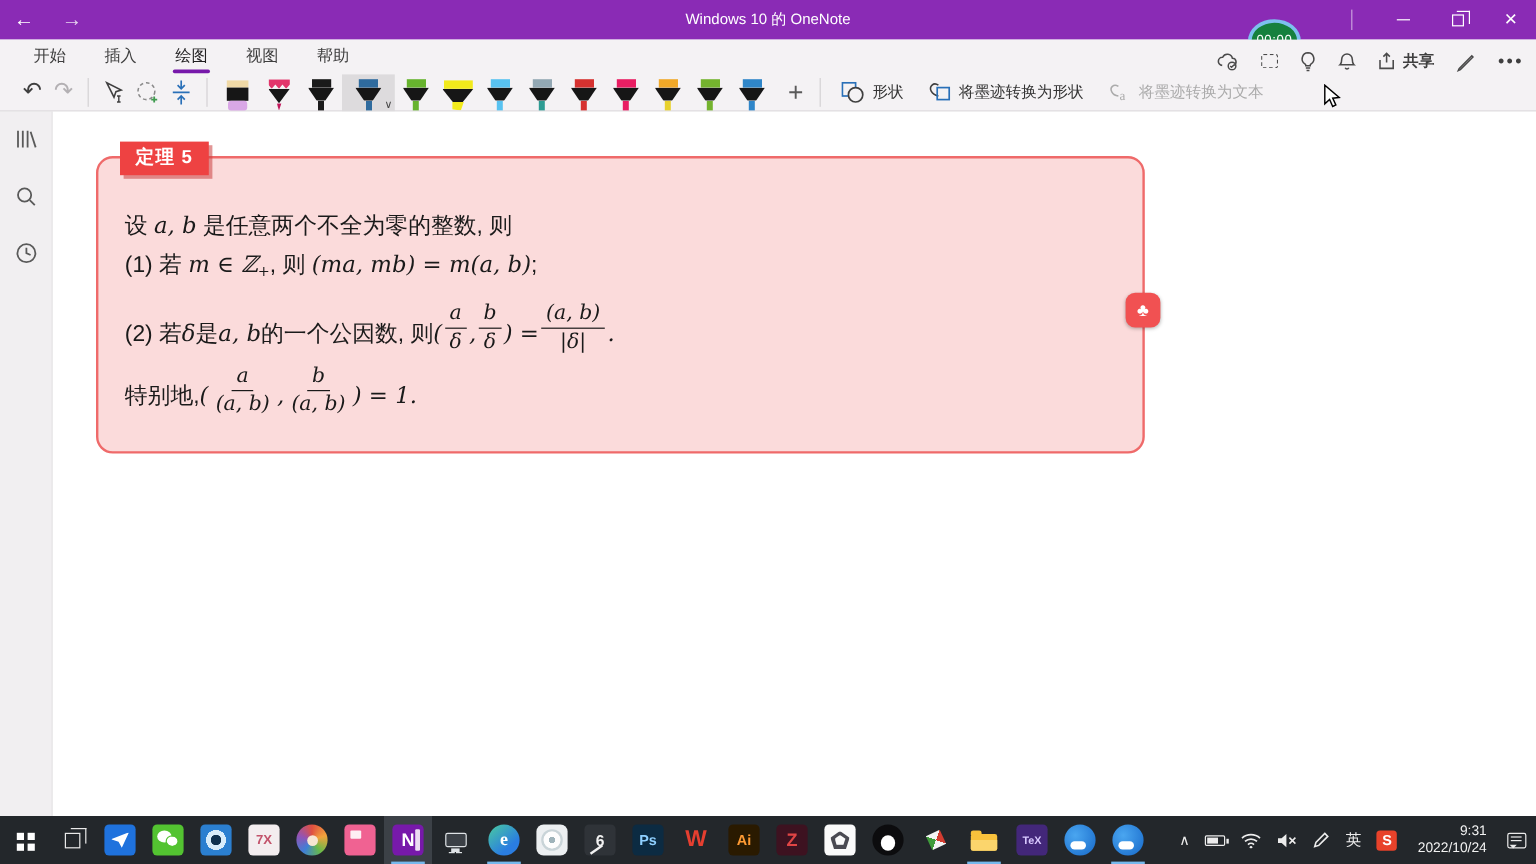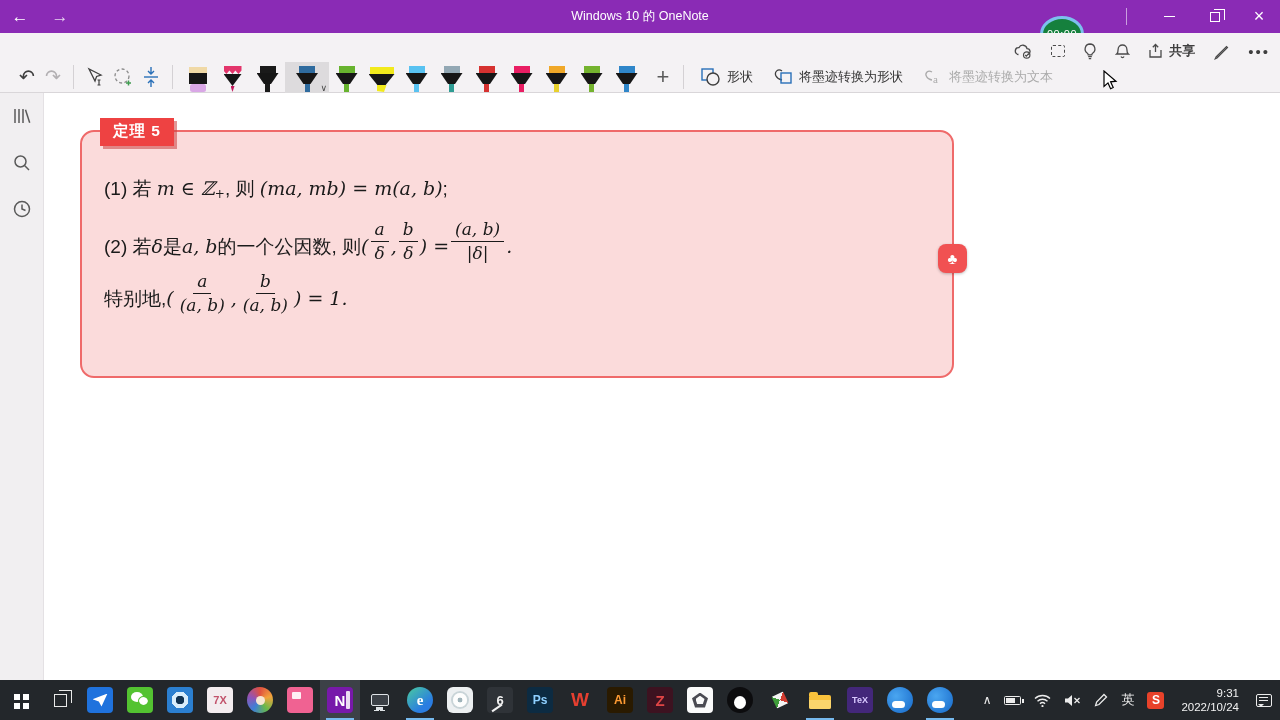--- a/index.html
+++ b/index.html
@@ -152,20 +152,27 @@
     <div class="win-btn win-min">
         <span class="min-glyph"></span>
       </div>
     <div class="win-btn win-restore">
         <span class="rest-glyph"></span>
       </div>
     <div class="win-btn win-close">×</div>
   </div>
 
   <div class="ribbon">
+    <div class="tabs">
+      <div class="tab">开始</div>
+      <div class="tab">插入</div>
+      <div class="tab active">绘图</div>
+      <div class="tab">视图</div>
+      <div class="tab">帮助</div>
+    </div>
 
     <div class="ribbon-right">
       <span class="rr-ic">
         <svg width="19" height="15" viewBox="0 0 19 15">
             <path d="M4.5 10.5a3.4 3.4 0 0 1 .4-6.8A4.3 4.3 0 0 1 13 4.6a3 3 0 0 1 .8 5.9" fill="none" stroke="#4a4a4a" stroke-width="1.3"></path>
             <circle cx="12.7" cy="11" r="3.2" fill="none" stroke="#4a4a4a" stroke-width="1.2"></circle>
             <path d="M11.2 11l1.1 1.1 1.9-2" fill="none" stroke="#4a4a4a" stroke-width="1.2"></path>
           </svg>
       </span>
       <span class="rr-ic">
@@ -369,20 +376,21 @@
           <circle cx="10" cy="10" r="7.5" fill="none" stroke="#5a5a5a" stroke-width="1.5"></circle>
           <path d="M10 5.5V10l3.5 1.5" fill="none" stroke="#5a5a5a" stroke-width="1.5"></path>
         </svg>
     </span>
   </div>
 
   <div class="canvas">
     <div class="theorem-box">
       <div class="badge">定理 5</div>
       <div class="box-inner">
+        <div class="mline"><span class="c">设 </span><span class="m">a, b</span><span class="c"> 是任意两个不全为零的整数, 则</span></div>
         <div class="mline"><span class="c">(1) 若 </span><span class="m">m ∈ ℤ</span><span class="sub">+</span><span class="c">, 则 </span><span class="m">(ma, mb) = m(a, b)</span><span class="c">;</span></div>
         <div class="mline fline">
           <span class="c">(2) 若 </span>
             <span class="m">δ</span>
             <span class="c"> 是 </span>
             <span class="m">a, b</span>
             <span class="c"> 的一个公因数, 则 </span>
             <span class="m">(</span>
           <span class="frac">
               <span class="num">a</span>

